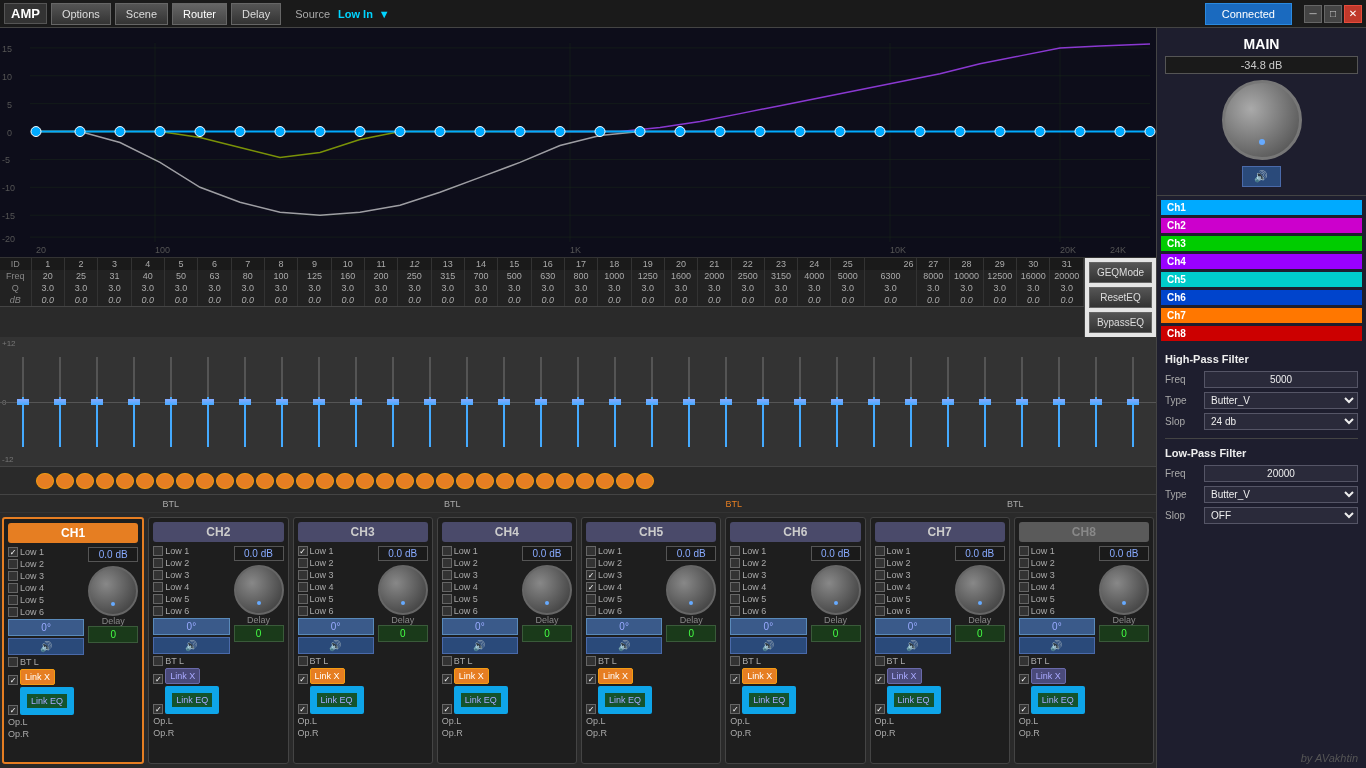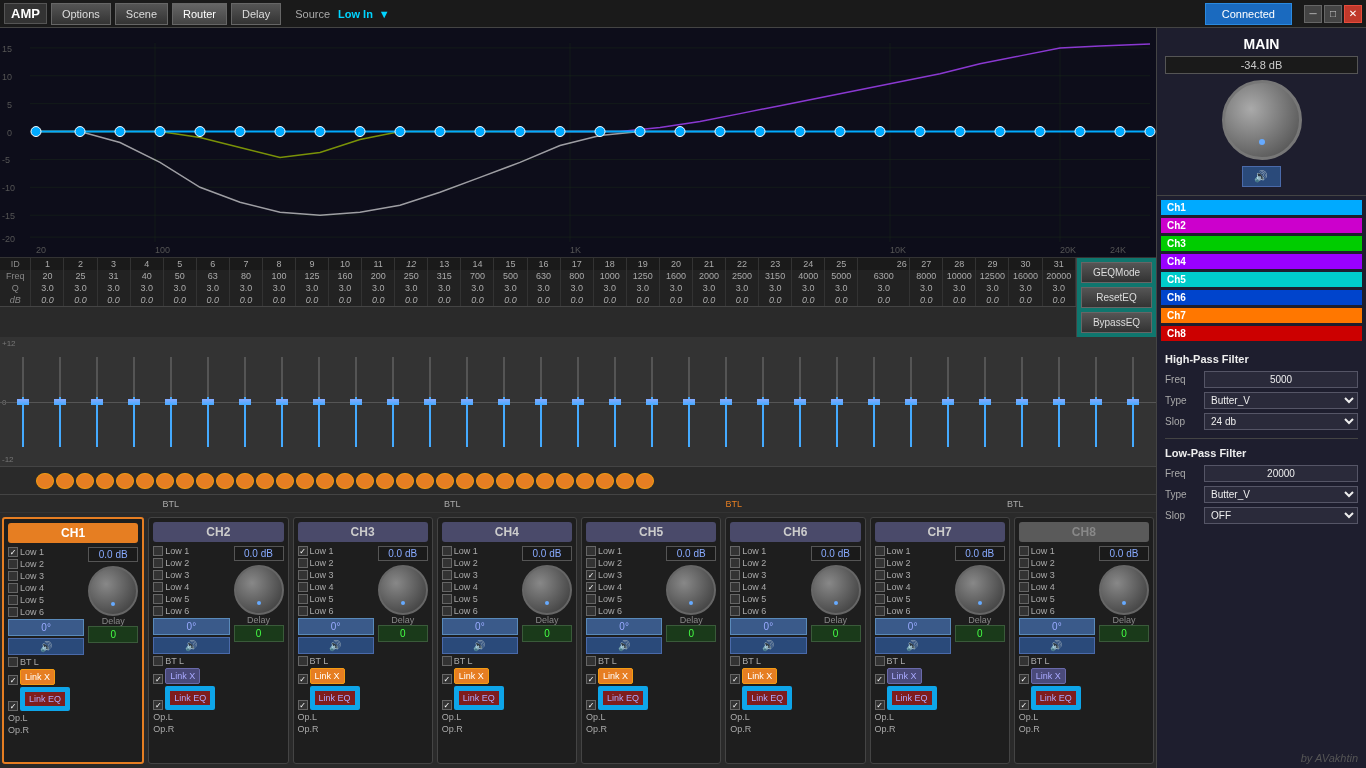--- a/index.html
+++ b/index.html
@@ -299,21 +299,21 @@
     }
 
     .link-btn {
       font-size: 9px;
       text-align: center;
       padding: 2px 4px;
       border-radius: 2px;
       cursor: pointer;
     }
     .link-x { background: #e67e22; color: #fff; border: 1px solid #f39c12; }
-    .link-eq { background: #7f1d1d; color: #aaf; border: 5px solid #0ea5e9; }
+    .link-eq { background: #14532d; color: #aaf; border: 7px solid #0ea5e9; }
 
     .btl-check-row {
       display: flex; align-items: flex-end; gap: 2px;
       font-size: 9px; color: #aaa;
     }
 
     .delay-label {
       color: #888; font-size: 9px; text-align: center;
     }
     .delay-value {
@@ -512,23 +512,23 @@
     }
     #eq-table-wrap {
       flex: 1;
       overflow: hidden;
     }
     #eq-side {
       display: flex;
       flex-direction: column;
       justify-content: space-around;
       padding: 4px;
-      background: #0f766e;
+      background: #e5e5e5;
       border-left: 1px solid #444;
-      width: 80px;
+      width: 72px;
       gap: 4px;
     }
   </style>
 </head>
 <body>
 
 <div id="topbar">
   <div class="logo-amp">AMP</div>
   <button class="top-btn">Options</button>
   <button class="top-btn">Scene</button>

